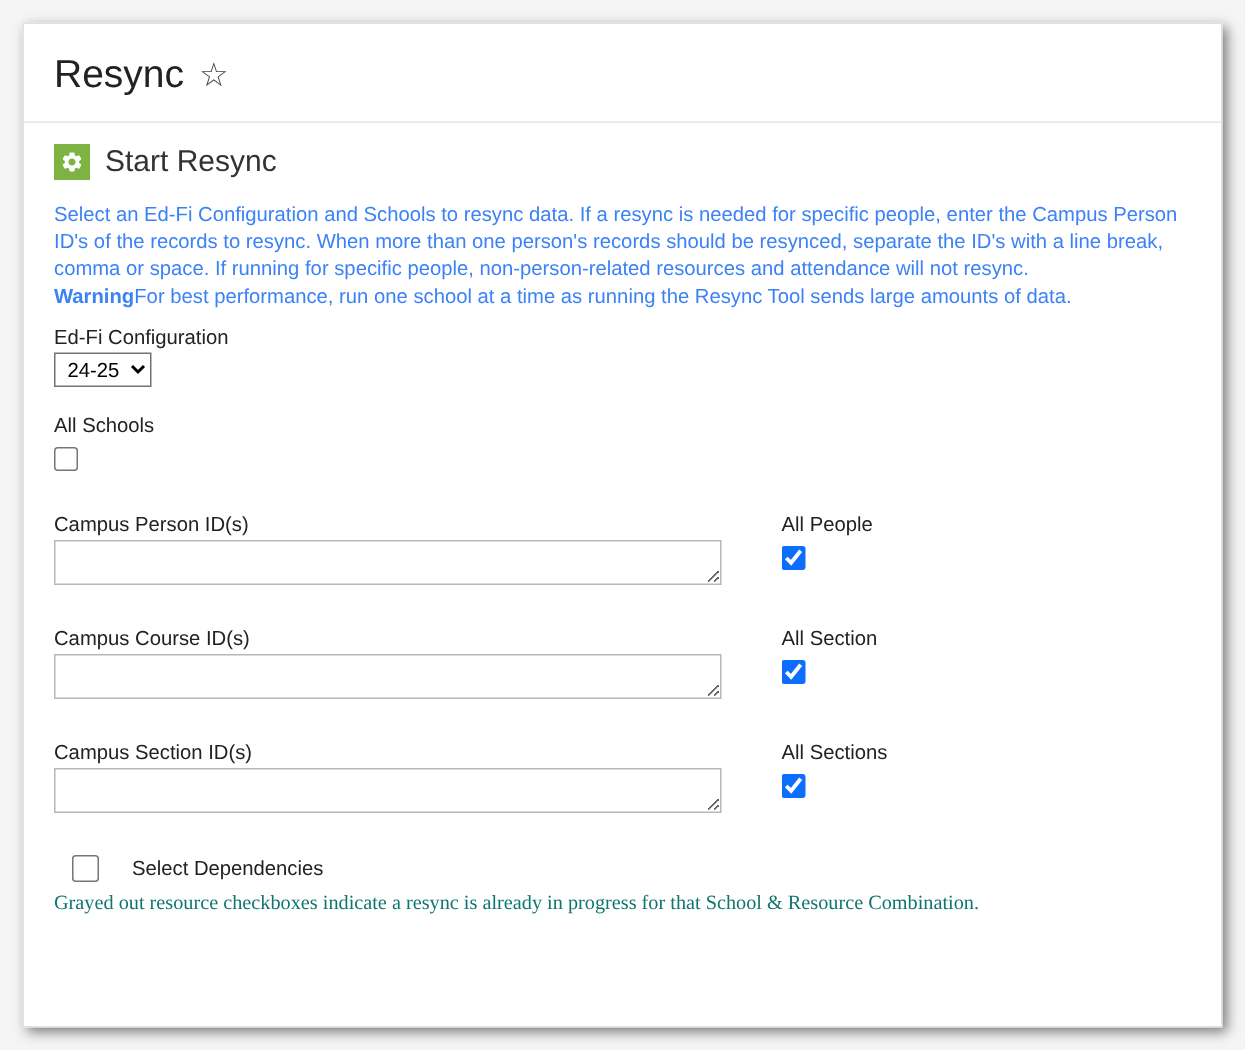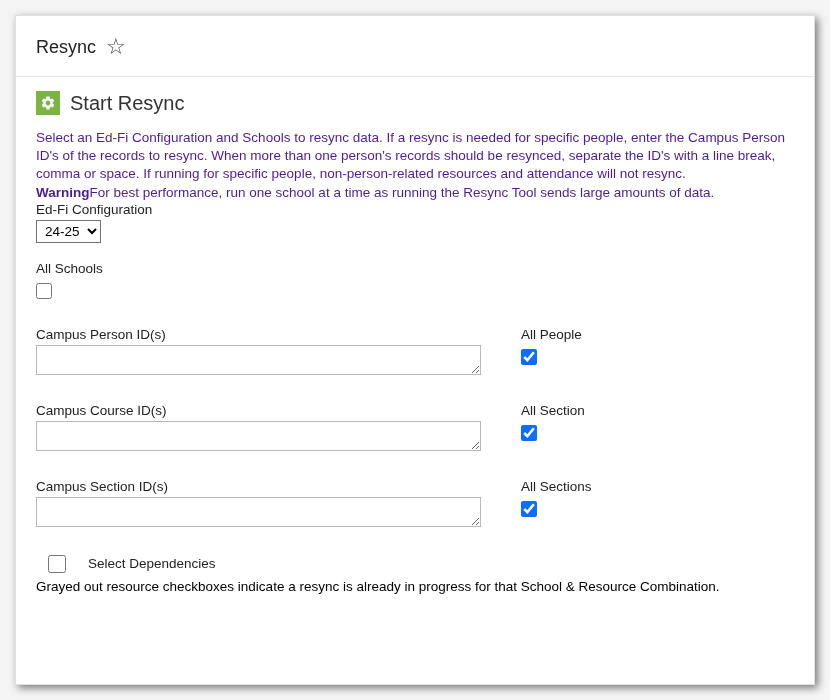--- a/index.html
+++ b/index.html
@@ -17,21 +17,21 @@
       position: relative;
     }
     .title-bar {
       padding: 18px 20px 16px 20px;
       border-bottom: 1px solid #e6e6e6;
       display: flex;
       align-items: center;
       gap: 10px;
     }
     .title-bar h1 {
-      font-size: 18px;
+      font-size: 26px;
       font-weight: 400;
       color: #222;
     }
     .star {
       font-size: 22px;
       color: #444;
       cursor: pointer;
     }
     .content {
       padding: 14px 20px 20px 20px;
@@ -55,23 +55,23 @@
       width: 16px;
       height: 16px;
     }
     .section-title {
       font-size: 20px;
       color: #333;
       font-weight: 400;
     }
     .description {
       font-size: 13.5px;
-      color: #4c1d95;
+      color: #3b82f6;
       line-height: 1.35;
-      margin-bottom: 0;
+      margin-bottom: 10px;
     }
     .description .warning-label {
       font-weight: 700;
     }
     .field-label {
       font-size: 13.5px;
       color: #222;
       margin-bottom: 3px;
       display: block;
     }
@@ -135,21 +135,22 @@
       margin-bottom: 6px;
       margin-left: 12px;
     }
     .deps-checkbox {
       width: 18px;
       height: 18px;
       accent-color: #999;
     }
     .footer-note {
       font-size: 13.5px;
-      color: #000000;
+      color: #0f766e;
+      font-family: Liberation Serif, serif;
     }
   </style>
 </head>
 <body>
 
 <div class="window">
   <div class="title-bar">
     <h1>Resync</h1>
     <span class="star">☆</span>
   </div>

